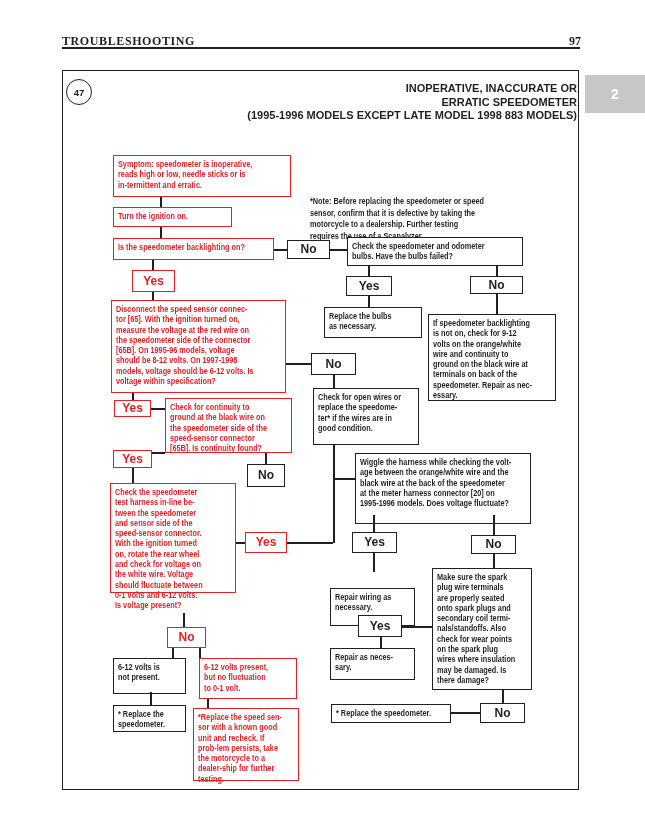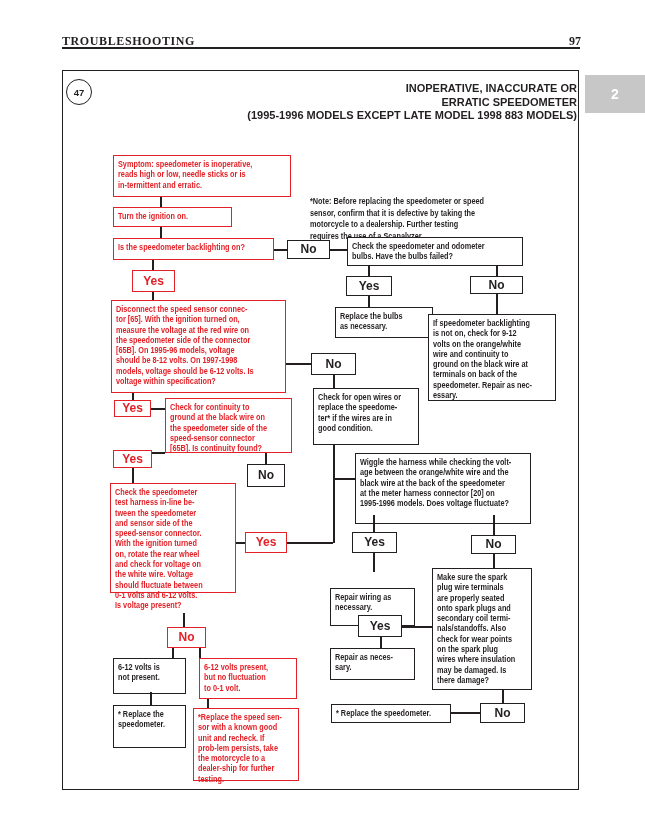--- a/index.html
+++ b/index.html
@@ -73,21 +73,21 @@
 reads high or low, needle sticks or is
 in-termittent and erratic.</span></div>
   <div class="box red" style="left:113px;top:207px;width:119px;height:20px"><span class="t">Turn the ignition on.</span></div>
   <div class="box red" style="left:113px;top:238px;width:161px;height:22px"><span class="t">Is the speedometer backlighting on?</span></div>
   <div class="box lbl" style="left:287px;top:240px;width:43px;height:19px">No</div>
   <div class="box" style="left:347px;top:237px;width:176px;height:29px"><span class="t">Check the speedometer and odometer
 bulbs. Have the bulbs failed?</span></div>
   <div class="box lbl red" style="left:132px;top:270px;width:43px;height:22px">Yes</div>
   <div class="box lbl" style="left:346px;top:276px;width:46px;height:20px">Yes</div>
   <div class="box lbl" style="left:470px;top:276px;width:53px;height:18px">No</div>
-  <div class="box" style="left:335px;top:307px;width:98px;height:31px"><span class="t">Replace the bulbs
+  <div class="box" style="left:324px;top:307px;width:98px;height:31px"><span class="t">Replace the bulbs
 as necessary.</span></div>
   <div class="box" style="left:428px;top:314px;width:128px;height:87px"><span class="t">If speedometer backlighting
 is not on, check for 9-12
 volts on the orange/white
 wire and continuity to
 ground on the black wire at
 terminals on back of the
 speedometer. Repair as nec-
 essary.</span></div>
   <div class="box red" style="left:111px;top:300px;width:175px;height:93px"><span class="t">Disconnect the speed sensor connec-
@@ -146,21 +146,21 @@
 there damage?</span></div>
   <div class="box lbl" style="left:358px;top:615px;width:44px;height:22px">Yes</div>
   <div class="box" style="left:330px;top:648px;width:85px;height:32px"><span class="t">Repair as neces-
 sary.</span></div>
   <div class="box lbl red" style="left:167px;top:627px;width:39px;height:21px">No</div>
   <div class="box" style="left:113px;top:658px;width:73px;height:36px"><span class="t">6-12 volts is
 not present.</span></div>
   <div class="box red" style="left:199px;top:658px;width:98px;height:41px"><span class="t">6-12 volts present,
 but no fluctuation
 to 0-1 volt.</span></div>
-  <div class="box" style="left:113px;top:705px;width:73px;height:43px"><span class="t">* Replace the
+  <div class="box" style="left:113px;top:705px;width:73px;height:27px"><span class="t">* Replace the
 speedometer.</span></div>
   <div class="box red" style="left:193px;top:708px;width:106px;height:73px"><span class="t">*Replace the speed sen-
 sor with a known good
 unit and recheck. If
 prob-lem persists, take
 the motorcycle to a
 dealer-ship for further
 testing.</span></div>
   <div class="box" style="left:331px;top:704px;width:120px;height:19px"><span class="t">* Replace the speedometer.</span></div>
   <div class="box lbl" style="left:480px;top:703px;width:45px;height:20px">No</div>

